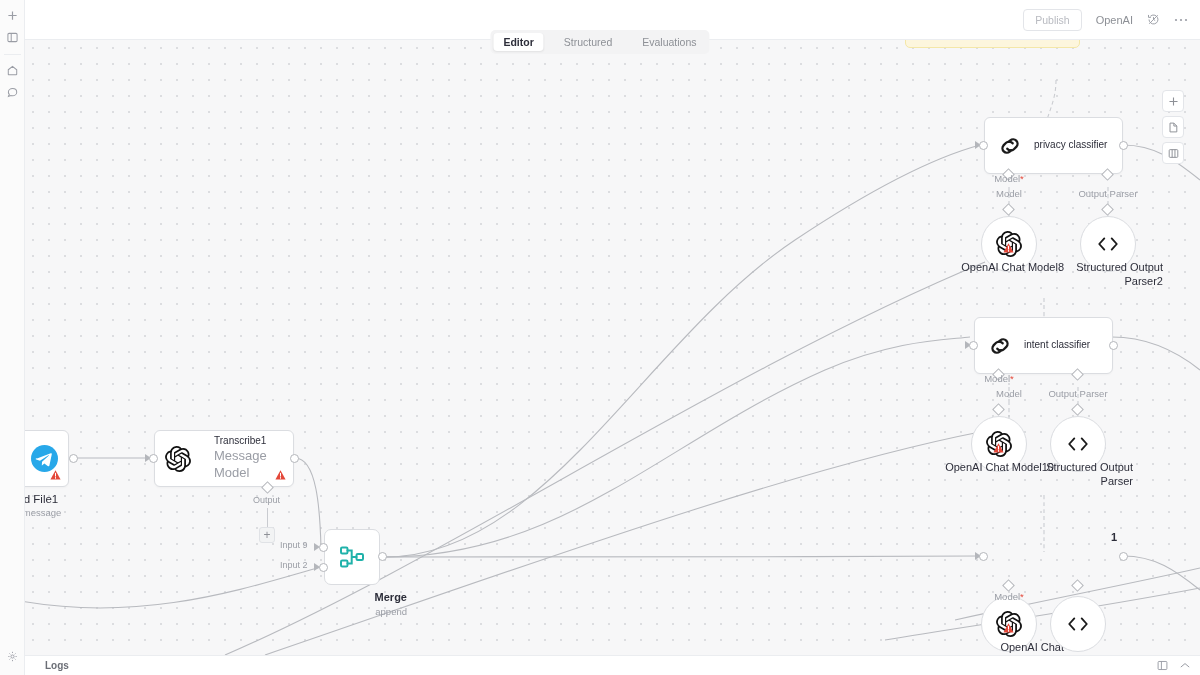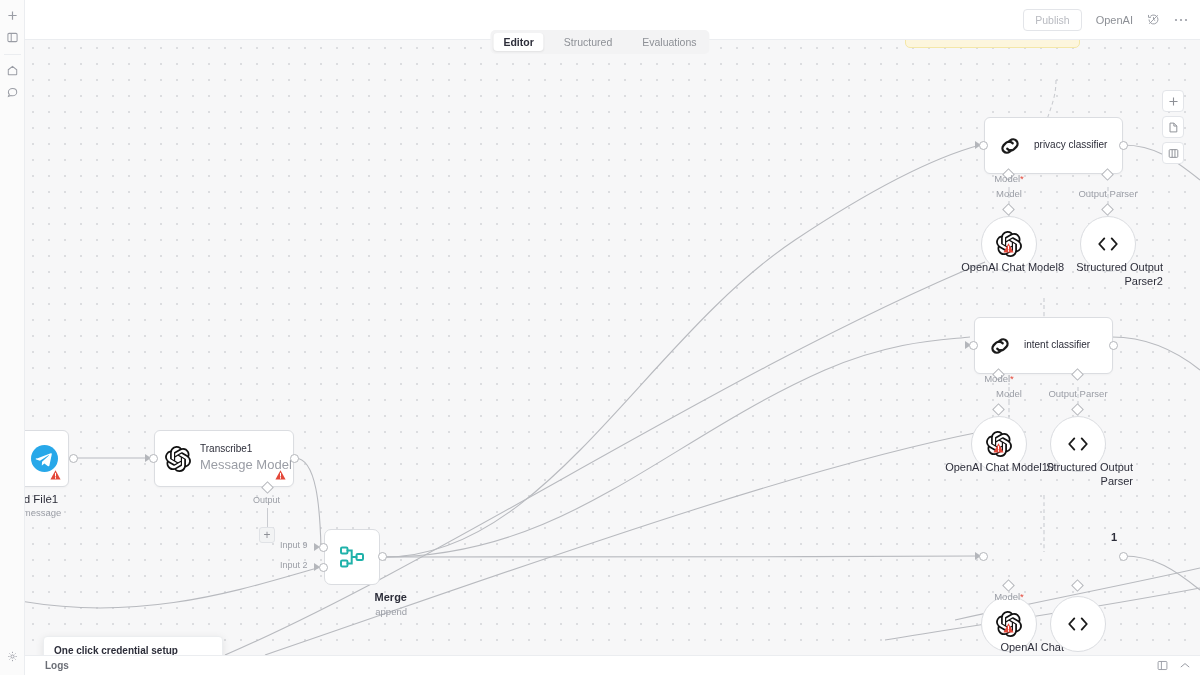--- a/index.html
+++ b/index.html
@@ -274,21 +274,21 @@
           <svg width="11" height="10" viewBox="0 0 12 11">
               <path d="M6 .4 11.6 10.4H.4z" fill="#e4483a"></path>
               <path d="M6 3.6v3.2M6 8.3v.8" stroke="#fff" stroke-width="1.1" stroke-linecap="round"></path>
             </svg>
         </div>
       </div>
       <div class="round-label" style="left:-46px; top:452px; width:150px; text-align:left; font-size:11.5px;">Download File1</div>
       <div class="round-label" style="left:-46px; top:467px; width:150px; text-align:left; font-size:9.5px; color:#9a9da5;">message: message</div>
       <div class="dot" style="left:44px; top:414px;"></div>
 
-      <div class="node" style="left:129px; top:390px; width:140px; height:57px; padding-left:10px; gap:9px;">
+      <div class="node" style="left:129px; top:390px; width:140px; height:57px; padding-left:10px; gap:23px;">
         <div class="node-ico">
           <svg width="26" height="26" viewBox="0 0 24 24" fill="#111">
             <path d="M22.28 9.82a5.98 5.98 0 0 0-.52-4.91 6.05 6.05 0 0 0-6.51-2.9A6.07 6.07 0 0 0 4.98 4.18a5.98 5.98 0 0 0-4 2.9 6.05 6.05 0 0 0 .75 7.1 5.98 5.98 0 0 0 .51 4.91 6.05 6.05 0 0 0 6.52 2.9A5.98 5.98 0 0 0 13.26 24a6.06 6.06 0 0 0 5.77-4.21 5.99 5.99 0 0 0 4-2.9 6.06 6.06 0 0 0-.75-7.07zM13.26 22.43a4.48 4.48 0 0 1-2.88-1.04l.14-.08 4.78-2.76a.8.8 0 0 0 .39-.68v-6.74l2.02 1.17a.07.07 0 0 1 .04.06v5.58a4.5 4.5 0 0 1-4.49 4.49zM3.6 18.3a4.47 4.47 0 0 1-.53-3l.14.09 4.79 2.76a.78.78 0 0 0 .78 0l5.84-3.37v2.33a.08.08 0 0 1-.03.07l-4.84 2.79a4.5 4.5 0 0 1-6.15-1.65zM2.34 7.9a4.48 4.48 0 0 1 2.34-1.97v5.68a.77.77 0 0 0 .38.67l5.81 3.35-2.02 1.17a.08.08 0 0 1-.07 0L3.94 14a4.5 4.5 0 0 1-1.6-6.1zm16.6 3.86L13.1 8.38 15.12 7.2a.08.08 0 0 1 .07 0l4.84 2.8a4.49 4.49 0 0 1-.68 8.1v-5.68a.8.8 0 0 0-.41-.66zm2.01-3.02-.14-.09-4.78-2.79a.78.78 0 0 0-.79 0L9.4 9.23V6.9a.07.07 0 0 1 .03-.06l4.84-2.79a4.49 4.49 0 0 1 6.66 4.65zM8.3 12.87l-2.02-1.16a.08.08 0 0 1-.04-.06V6.07a4.49 4.49 0 0 1 7.36-3.44l-.14.08L8.68 5.47a.79.79 0 0 0-.39.68zm1.1-2.37 2.6-1.5 2.6 1.5v3l-2.6 1.5-2.6-1.5z"></path>
           </svg>
         </div>
         <div class="node-txt">
           <span class="node-name">Transcribe1</span>
           <span class="node-sub">Message Model</span>
         </div>
         <div class="warn" style="right:7px; bottom:6px;">
@@ -455,24 +455,20 @@
           </svg>
       </div>
       <div class="rtool">
         <svg width="11" height="11" viewBox="0 0 12 12" fill="none" stroke="currentColor" stroke-width="1.05">
             <rect x="1.3" y="1.8" width="9.4" height="8.4" rx="1"></rect>
             <path d="M4.5 1.8v8.4M7.6 1.8v8.4"></path>
           </svg>
       </div>
     </div>
 
-    <div class="toast">
-      <div class="toast-title">One click credential setup</div>
-
-    </div>
   </div>
 
   <div class="botbar">
     <span class="logs-lbl">Logs</span>
     <div class="bot-right">
       <span style="display:flex;">
         <svg width="11" height="11" viewBox="0 0 12 12" fill="none" stroke="currentColor" stroke-width="1.05">
             <rect x="1.2" y="1.6" width="9.6" height="8.8" rx="1"></rect>
             <path d="M4.8 1.6v8.8"></path>
           </svg>

